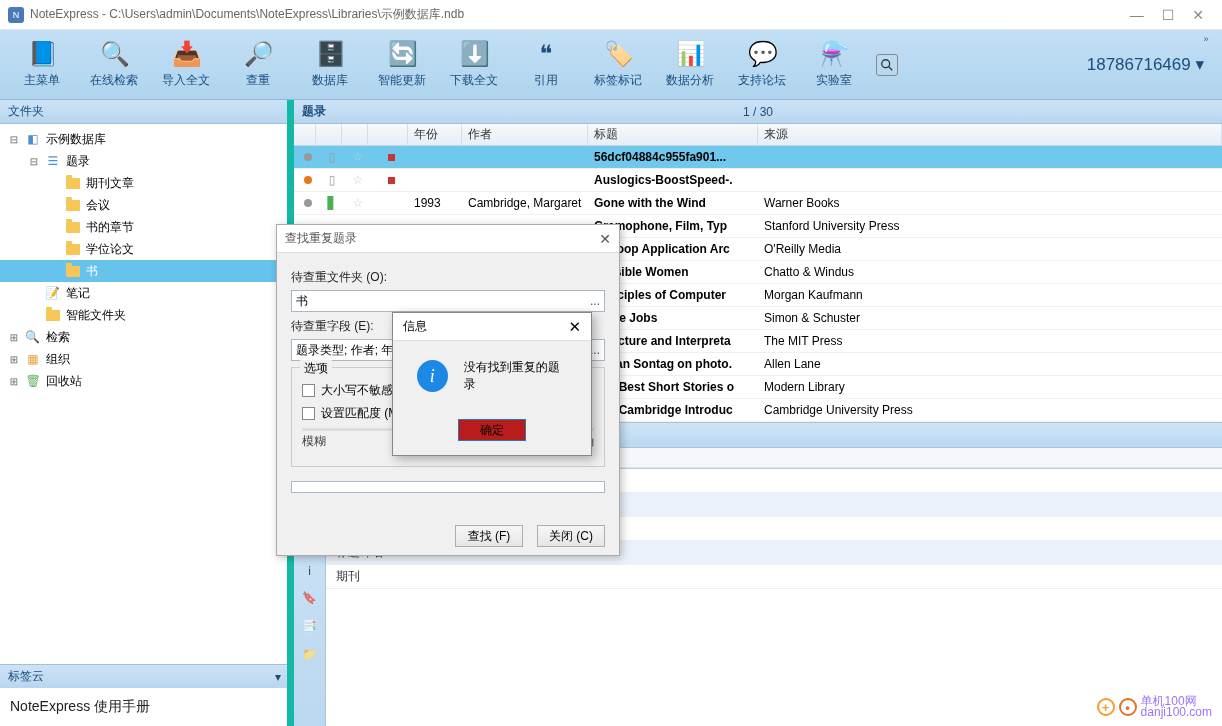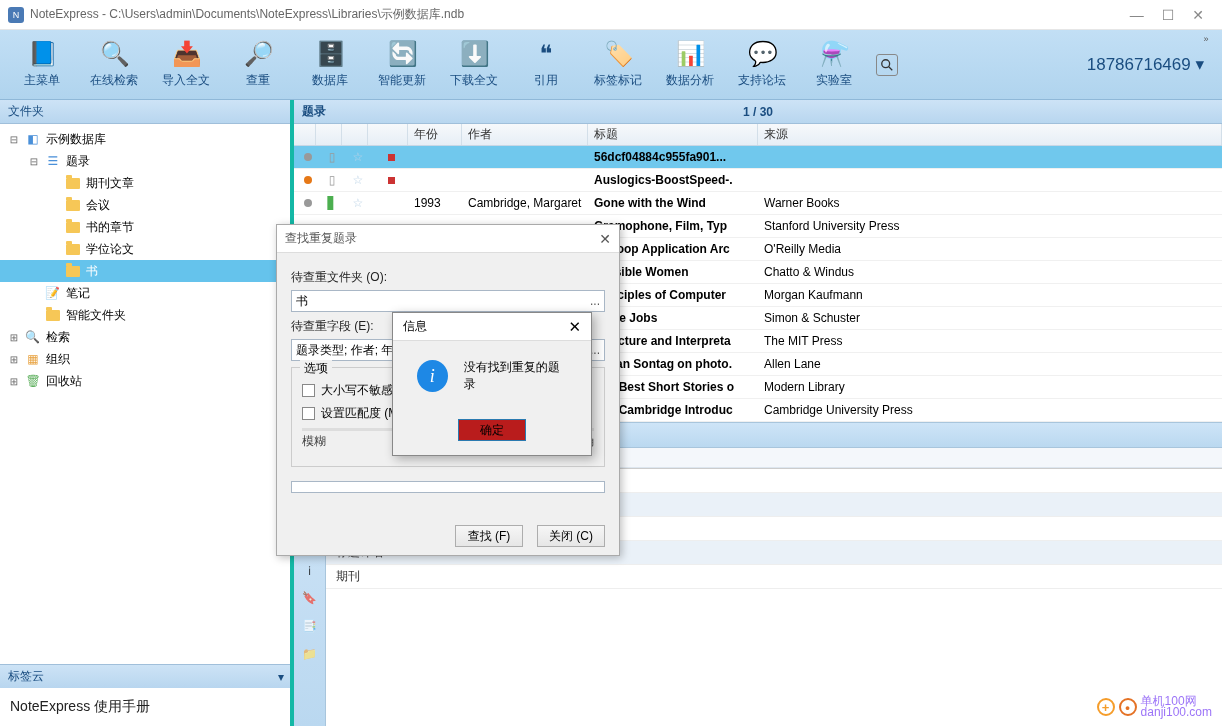--- a/index.html
+++ b/index.html
@@ -12,37 +12,37 @@
 
 .ribbon { height: 70px; background: linear-gradient(#c2dff5, #b0d4ee); border-bottom: 1px solid #8fb8d8; display: flex; align-items: center; padding: 4px 6px; position: relative; }
 .rb { display: flex; flex-direction: column; align-items: center; justify-content: center; width: 72px; height: 60px; color: #1a4d80; cursor: pointer; border-radius: 3px; }
 .rb .ric { width: 28px; height: 28px; margin-bottom: 4px; }
 .rb .rlb { font-size: 12px; }
 .rib-search { width: 22px; height: 22px; border: 1px solid #888; border-radius: 3px; display: flex; align-items: center; justify-content: center; margin-left: 6px; }
 .rib-right { margin-left: auto; margin-right: 12px; color: #1a4d80; font-size: 17px; }
 .rib-chev { position: absolute; right: 8px; top: 2px; width: 16px; height: 14px; display: flex; align-items: center; justify-content: center; font-size: 9px; color: #555; }
 
 .main { display: flex; height: calc(726px - 30px - 70px); }
-.sidebar { width: 294px; border-right: 4px solid #14b8a6; display: flex; flex-direction: column; background: #fff; }
+.sidebar { width: 294px; border-right: 7px solid #14b8a6; display: flex; flex-direction: column; background: #fff; }
 .sb-head { background: linear-gradient(#cde3f6,#b8d6ef); height: 24px; border-bottom: 1px solid #a0bfda; display: flex; align-items: center; padding-left: 8px; color: #1a4d80; }
 .tree { flex: 1; overflow: auto; padding: 4px 0; }
 .tn { display: flex; align-items: center; height: 22px; padding-left: 4px; cursor: pointer; }
 .tn.sel { background: #65c3ec; color: #fff; }
 .tgl { width: 12px; text-align: center; color: #666; font-size: 10px; }
 .ti { width: 18px; height: 16px; margin: 0 4px; display: inline-flex; align-items: center; justify-content: center; }
 .folder { width: 14px; height: 11px; background: #f6c757; border-radius: 1px; position: relative; }
 .folder:before { content:""; position:absolute; top:-3px; left:0; width:6px; height:3px; background:#f6c757; border-radius:1px 1px 0 0; }
 .ind { display:inline-block; }
 
 .tagc { height: 24px; background: linear-gradient(#cde3f6,#b8d6ef); border-top: 1px solid #a0bfda; display:flex; align-items:center; padding-left:8px; color:#1a4d80; }
 .tagarea { flex-shrink:0; padding:10px; font-size:14px; color:#222; }
 
 .content { flex: 1; display: flex; flex-direction: column; }
 .list-head { height: 24px; background: linear-gradient(#cde3f6,#b8d6ef); border-bottom:1px solid #a0bfda; display:flex; align-items:center; padding-left:8px; color:#1a4d80; font-weight: bold; position: relative; }
-.list-head .pg { position:absolute; left:50%; transform:translateX(-50%); font-weight:bold; }
+.list-head .pg { position:absolute; left:50%; transform:translateX(-50%); font-weight:normal; }
 
 .thead { height: 22px; background: linear-gradient(#f7f9fb,#e6eef6); border-bottom:1px solid #c8d7e5; display:flex; }
 .th { border-right:1px solid #d3dfe9; display:flex; align-items:center; padding-left:6px; color:#333; }
 .tbody { background:#fff; }
 .tr { height: 23px; display:flex; align-items:center; border-bottom:1px solid #f0f0f0; }
 .tr.sel { background:#70c8ed; }
 .td { padding-left:6px; overflow:hidden; white-space:nowrap; text-overflow:ellipsis; }
 .td.title { font-weight: bold; }
 .dot { width:8px; height:8px; border-radius:50%; display:inline-block; }
 .sq { width:7px; height:7px; display:inline-block; }

